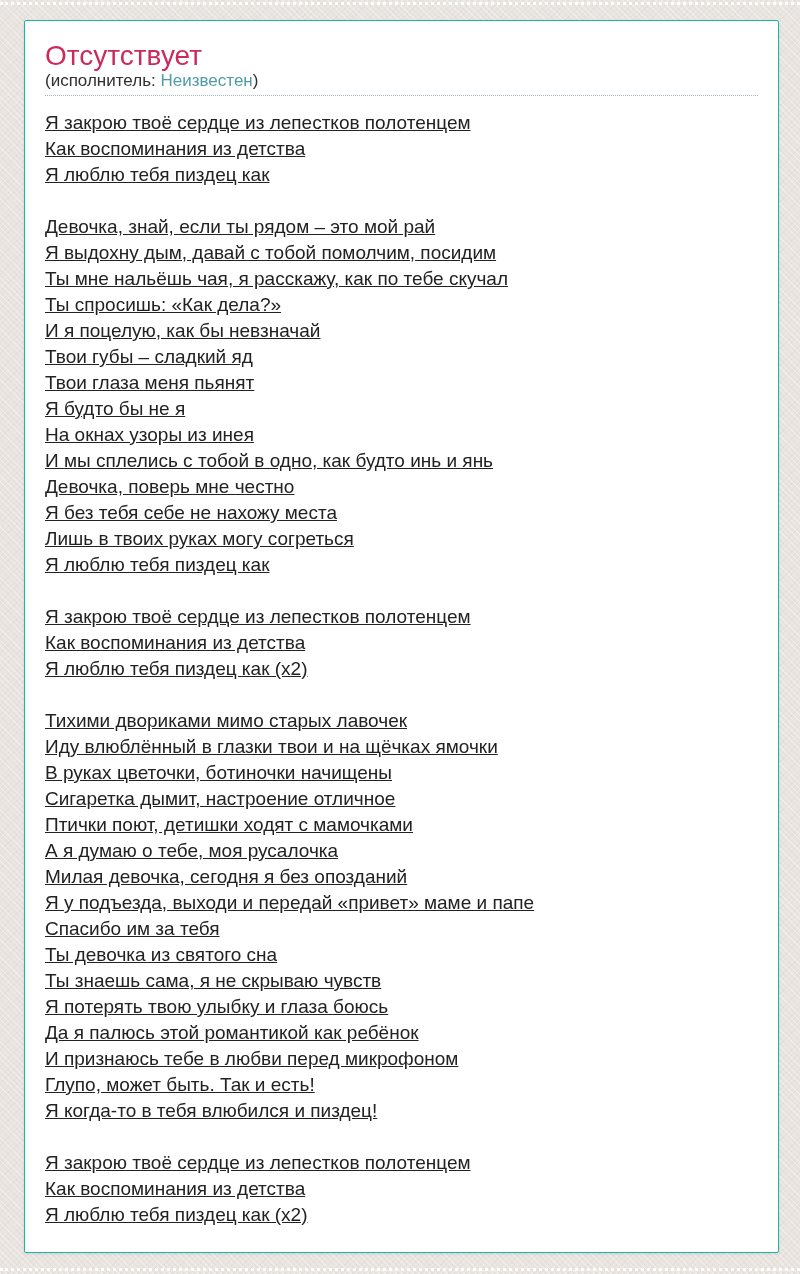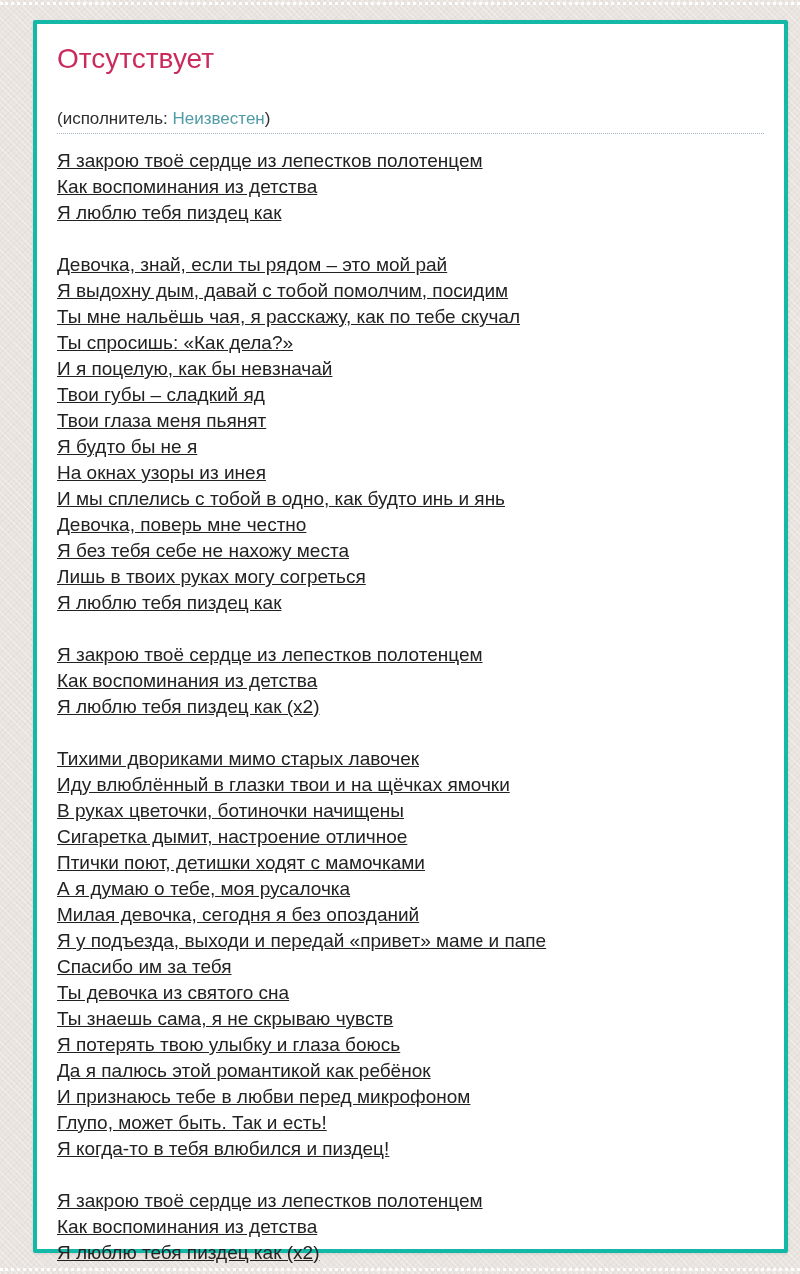--- a/index.html
+++ b/index.html
@@ -26,46 +26,45 @@
     position: absolute;
     left: 0;
     width: 100%;
     height: 0;
     border-top: 3px dotted rgba(255,255,255,0.95);
   }
   .edge-dots.top { top: 2px; }
   .edge-dots.bottom { bottom: 3px; }
   .card {
     position: absolute;
-    left: 33px;
+    left: 24px;
     top: 20px;
     width: 755px;
     height: 1233px;
     background: var(--card);
-    border: 4px solid #14b8a6;
+    border: 1px solid #14b8a6;
     border-radius: 2px;
     box-shadow: 0 1px 3px rgba(0,0,0,0.10);
     padding: 20px 20px 0 20px;
   }
   .header-block {
     border-bottom: 1px dotted #a3b7c9;
     padding-bottom: 4px;
   }
   .page-title {
     margin: 0;
     font-size: 28px;
     line-height: 30px;
     font-weight: normal;
     color: var(--title-color);
   }
   .artist-line {
     font-size: 17px;
     line-height: 20px;
     color: #2e2e2e;
-    margin-top: 35px;
   }
   .artist-link {
     color: var(--link-color);
     text-decoration: none;
     cursor: pointer;
   }
   .lyrics {
     margin-top: 14px;
     font-size: 19px;
     line-height: 26px;

